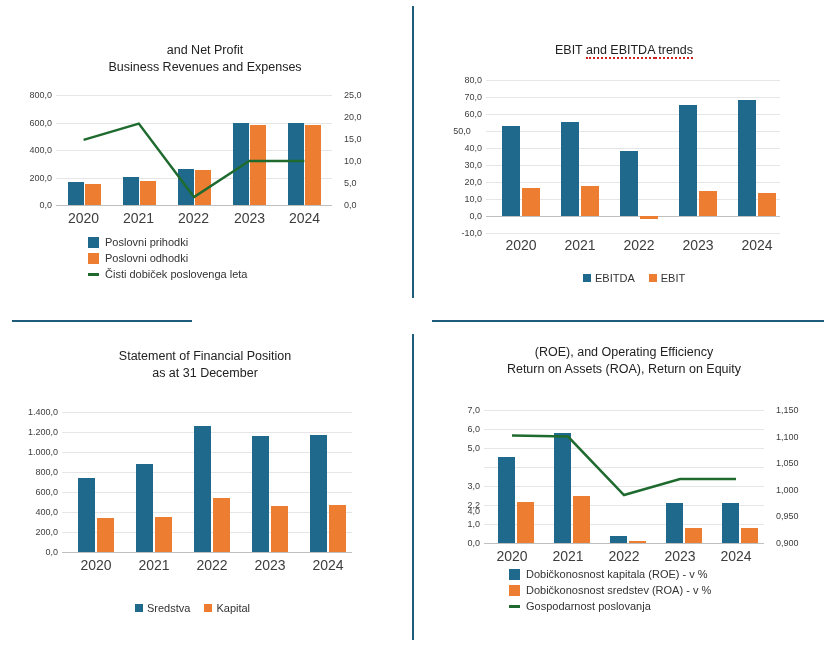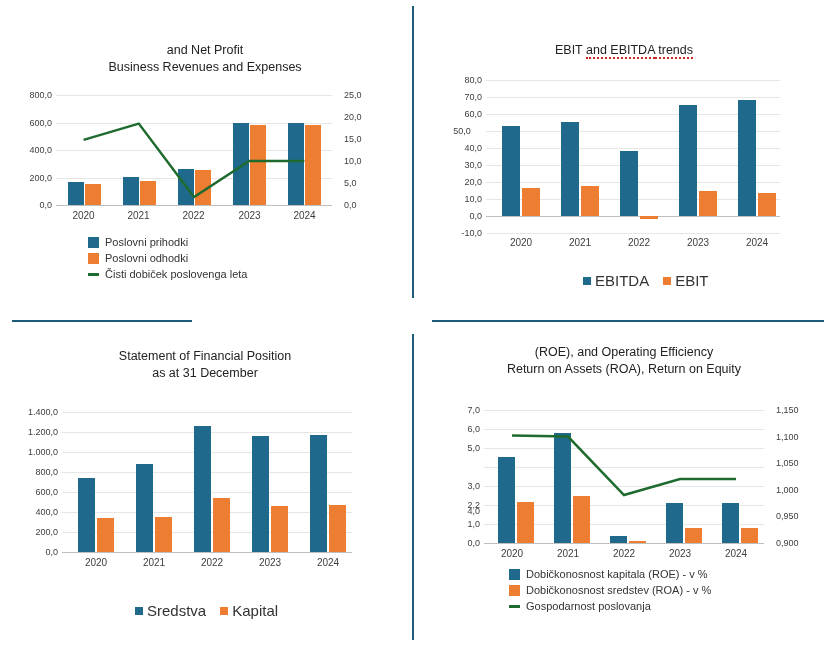--- a/index.html
+++ b/index.html
@@ -57,21 +57,21 @@
     background: #bfbfbf;
   }
   .bar {
     position: absolute;
     bottom: 0;
   }
   .bar.blue { background: #1F6A8C; }
   .bar.orange { background: #ED7D31; }
   .cat-label {
     position: absolute;
-    font-size: 10px;
+    font-size: 14px;
     color: #3d3d3d;
     text-align: center;
   }
   .legend {
     position: absolute;
     font-size: 11px;
     color: #333;
   }
   .legend-row {
     display: flex;
@@ -84,21 +84,21 @@
     margin-right: 6px;
     flex: none;
   }
   .legend-row .swatch.line {
     height: 3px;
     background: #1F6B2F;
   }
   .legend-inline {
     position: absolute;
     display: flex;
-    font-size: 15px;
+    font-size: 11px;
     color: #333;
     align-items: center;
   }
   .legend-inline .item {
     display: flex; align-items: center; margin-right: 14px;
   }
   .legend-inline .sq {
     width: 8px; height: 8px; margin-right: 4px;
   }
   svg.line-layer {

